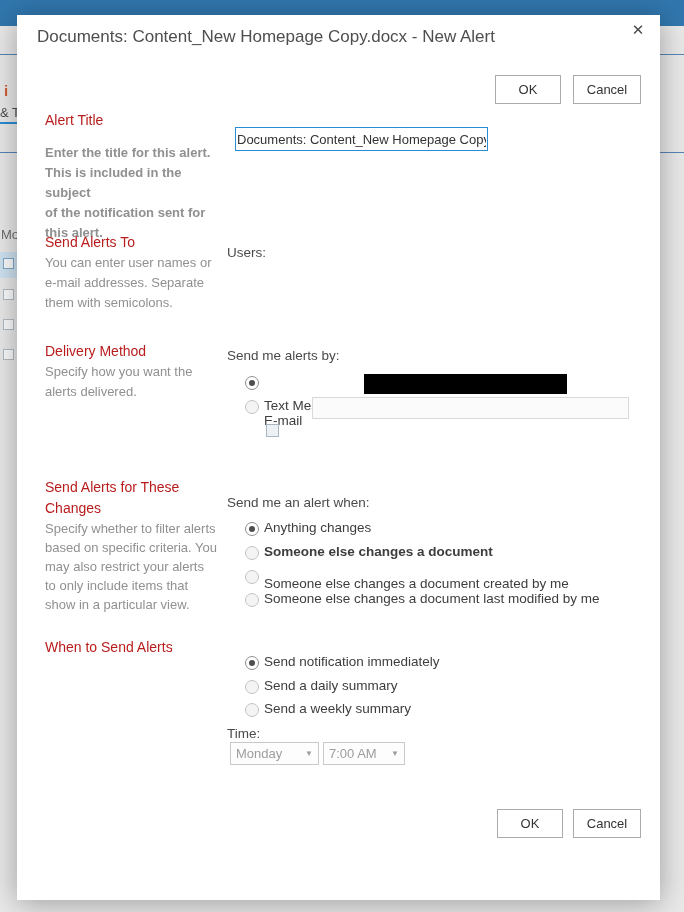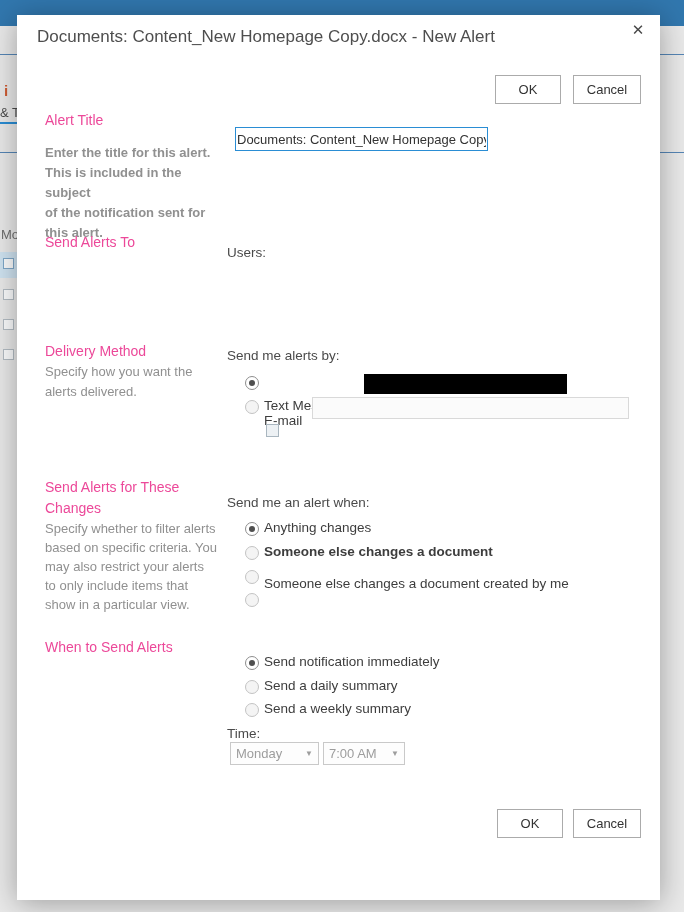--- a/index.html
+++ b/index.html
@@ -38,21 +38,21 @@
   .btn {
     position:absolute; background:#ffffff; border:1px solid #ababab;
     font-size:13px; color:#333333; display:flex; align-items:center;
     justify-content:center; cursor:pointer;
   }
   .btn-ok-top     { left:478px; top:60px;  width:66px; height:29px; }
   .btn-cancel-top { left:556px; top:60px;  width:68px; height:29px; }
   .btn-ok-bot     { left:480px; top:794px; width:66px; height:29px; }
   .btn-cancel-bot { left:556px; top:794px; width:68px; height:29px; }
 
-  .heading { position:absolute; font-size:14px; color:#ec4899; white-space:pre-line; line-height:21px; }
+  .heading { position:absolute; font-size:14px; color:#b91c1c; white-space:pre-line; line-height:21px; }
   .desc { position:absolute; font-size:13px; color:#909090; line-height:20px; white-space:pre-line; width:180px; }
   .grouplabel { position:absolute; font-size:13.5px; color:#4a4a4a; }
 
   .h-alert   { left:28px; top:95px; }
   .d-alert   { left:28px; top:128px;font-weight:bold; }
   .h-sendto  { left:28px; top:217px; }
   .d-sendto  { left:28px; top:238px; }
   .h-deliv   { left:28px; top:326px; }
   .d-deliv   { left:28px; top:347px; }
   .h-changes { left:28px; top:462px; }
@@ -148,20 +148,23 @@
     <div class="btn btn-cancel-top">Cancel</div>
 
     <div class="heading h-alert">Alert Title</div>
     <div class="desc d-alert">Enter the title for this alert.
 This is included in the subject
 of the notification sent for
 this alert.</div>
     <input class="title-input" type="text" value="Documents: Content_New Homepage Copy.docx - New Alert" style="">
 
     <div class="heading h-sendto">Send Alerts To</div>
+    <div class="desc d-sendto">You can enter user names or
+e-mail addresses. Separate
+them with semicolons.</div>
     <div class="grouplabel users-label">Users:</div>
 
     <div class="heading h-deliv">Delivery Method</div>
     <div class="desc d-deliv">Specify how you want the
 alerts delivered.</div>
     <div class="grouplabel g-deliv">Send me alerts by:</div>
 
     <span class="radio r-email">
         <span class="dot"></span>
       </span>
@@ -185,20 +188,21 @@
 
     <span class="radio r-c0">
         <span class="dot"></span>
       </span>
     <span class="rlabel l-c0">Anything changes</span>
     <span class="radio off r-c1"></span>
     <span class="rlabel l-c1">Someone else changes a document</span>
     <span class="radio off r-c2"></span>
     <span class="rlabel l-c2">Someone else changes a document created by me</span>
     <span class="radio off r-c3"></span>
+    <span class="rlabel l-c3">Someone else changes a document last modified by me</span>
 
     <div class="heading h-when">When to Send Alerts</div>
 
     <span class="radio r-w0">
         <span class="dot"></span>
       </span>
     <span class="rlabel l-w0">Send notification immediately</span>
     <span class="radio off r-w1"></span>
     <span class="rlabel l-w1">Send a daily summary</span>
     <span class="radio off r-w2"></span>

